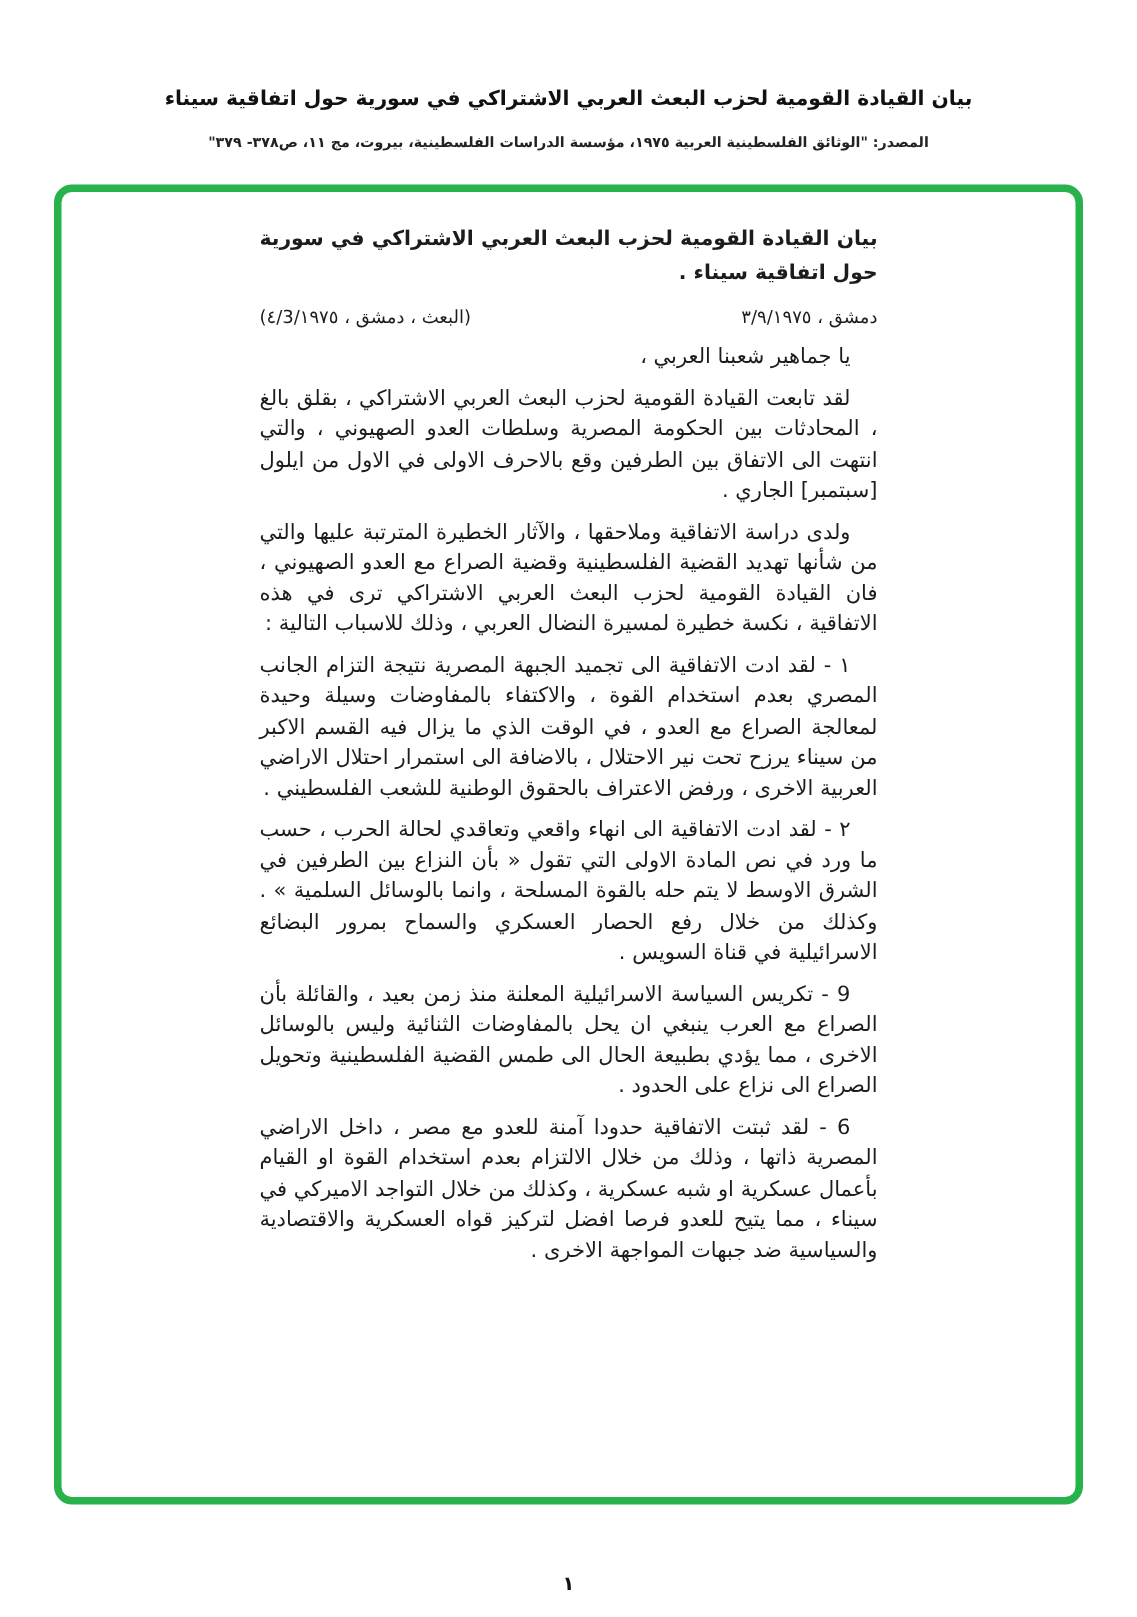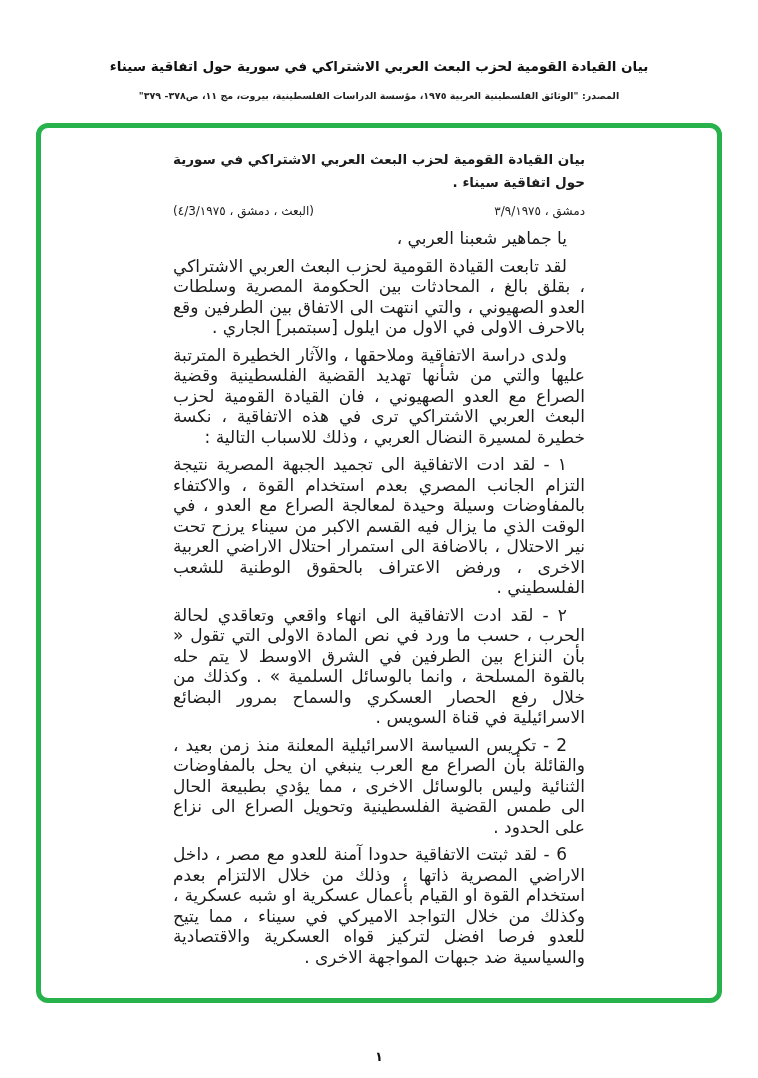--- a/index.html
+++ b/index.html
@@ -56,21 +56,21 @@
   }
   .date-row {
     display: flex;
     justify-content: space-between;
     direction: rtl;
     margin-top: 10px;
     font-size: 12px;
   }
   .doc-body { margin-top: 10px; }
   .doc-body p {
-    font-size: 17px;
+    font-size: 14px;
     line-height: 20.5px;
     text-align: justify;
     text-indent: 18px;
     margin-top: 7px;
   }
 
   
   .page-number {
     position: absolute;
     bottom: 14px;
@@ -101,21 +101,21 @@
         <span>دمشق ، ٣/٩/١٩٧٥</span>
         <span>(البعث ، دمشق ، ٤/3/١٩٧٥)</span>
       </div>
 
       <div class="doc-body">
         <p>يا جماهير شعبنا العربي ،</p>
         <p>لقد تابعت القيادة القومية لحزب البعث العربي الاشتراكي ، بقلق بالغ ، المحادثات بين الحكومة المصرية وسلطات العدو الصهيوني ، والتي انتهت الى الاتفاق بين الطرفين وقع بالاحرف الاولى في الاول من ايلول [سبتمبر] الجاري .</p>
         <p>ولدى دراسة الاتفاقية وملاحقها ، والآثار الخطيرة المترتبة عليها والتي من شأنها تهديد القضية الفلسطينية وقضية الصراع مع العدو الصهيوني ، فان القيادة القومية لحزب البعث العربي الاشتراكي ترى في هذه الاتفاقية ، نكسة خطيرة لمسيرة النضال العربي ، وذلك للاسباب التالية :</p>
         <p>١ - لقد ادت الاتفاقية الى تجميد الجبهة المصرية نتيجة التزام الجانب المصري بعدم استخدام القوة ، والاكتفاء بالمفاوضات وسيلة وحيدة لمعالجة الصراع مع العدو ، في الوقت الذي ما يزال فيه القسم الاكبر من سيناء يرزح تحت نير الاحتلال ، بالاضافة الى استمرار احتلال الاراضي العربية الاخرى ، ورفض الاعتراف بالحقوق الوطنية للشعب الفلسطيني .</p>
         <p>٢ - لقد ادت الاتفاقية الى انهاء واقعي وتعاقدي لحالة الحرب ، حسب ما ورد في نص المادة الاولى التي تقول « بأن النزاع بين الطرفين في الشرق الاوسط لا يتم حله بالقوة المسلحة ، وانما بالوسائل السلمية » . وكذلك من خلال رفع الحصار العسكري والسماح بمرور البضائع الاسرائيلية في قناة السويس .</p>
-        <p>2 - تكريس السياسة الاسرائيلية المعلنة منذ زمن بعيد ، والقائلة بأن الصراع مع العرب ينبغي ان يحل بالمفاوضات الثنائية وليس بالوسائل الاخرى ، مما يؤدي بطبيعة الحال الى طمس القضية الفلسطينية وتحويل الصراع الى نزاع على الحدود .</p>
+        <p>9 - تكريس السياسة الاسرائيلية المعلنة منذ زمن بعيد ، والقائلة بأن الصراع مع العرب ينبغي ان يحل بالمفاوضات الثنائية وليس بالوسائل الاخرى ، مما يؤدي بطبيعة الحال الى طمس القضية الفلسطينية وتحويل الصراع الى نزاع على الحدود .</p>
         <p>6 - لقد ثبتت الاتفاقية حدودا آمنة للعدو مع مصر ، داخل الاراضي المصرية ذاتها ، وذلك من خلال الالتزام بعدم استخدام القوة او القيام بأعمال عسكرية او شبه عسكرية ، وكذلك من خلال التواجد الاميركي في سيناء ، مما يتيح للعدو فرصا افضل لتركيز قواه العسكرية والاقتصادية والسياسية ضد جبهات المواجهة الاخرى .</p>
       </div>
 
     </div>
   </div>
 
   <div class="page-number">١</div>
 
 </div>
 

